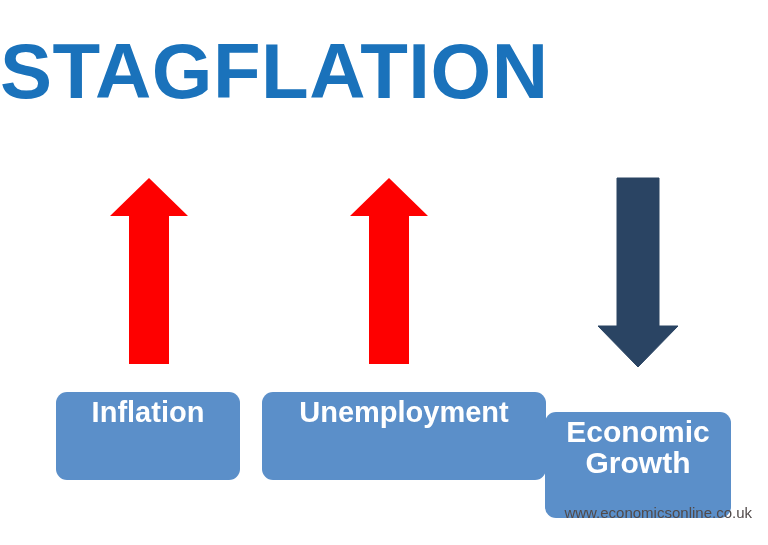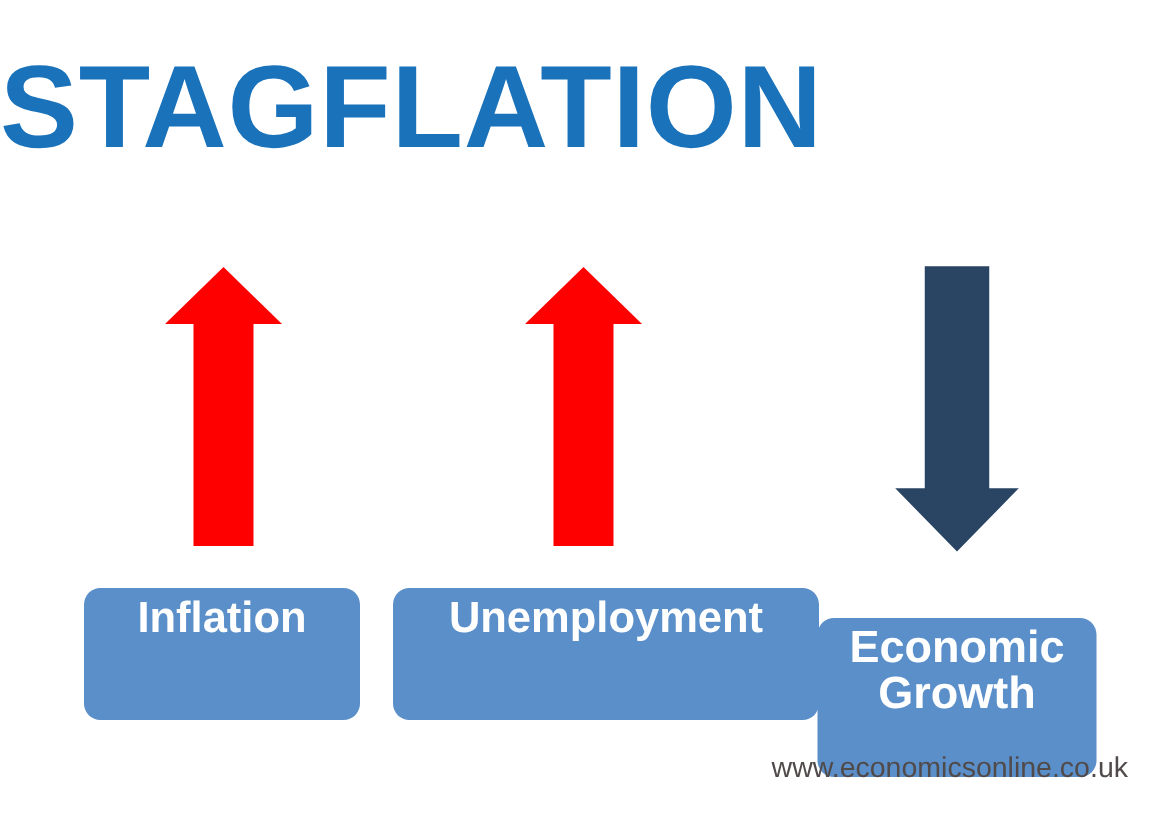--- a/index.html
+++ b/index.html
@@ -90,21 +90,21 @@
   }
 
   
   .footer {
     position: absolute;
     left: 0;
     top: 500px;
     width: 752px;
     text-align: right;
     font-family: "Liberation Sans", sans-serif;
-    font-size: 19px;
+    font-size: 15px;
     line-height: 26px;
     color: #514a4a;
     white-space: nowrap;
     user-select: none;
   }
 </style>
 </head>
 <body>
 
 <div id="canvas">

